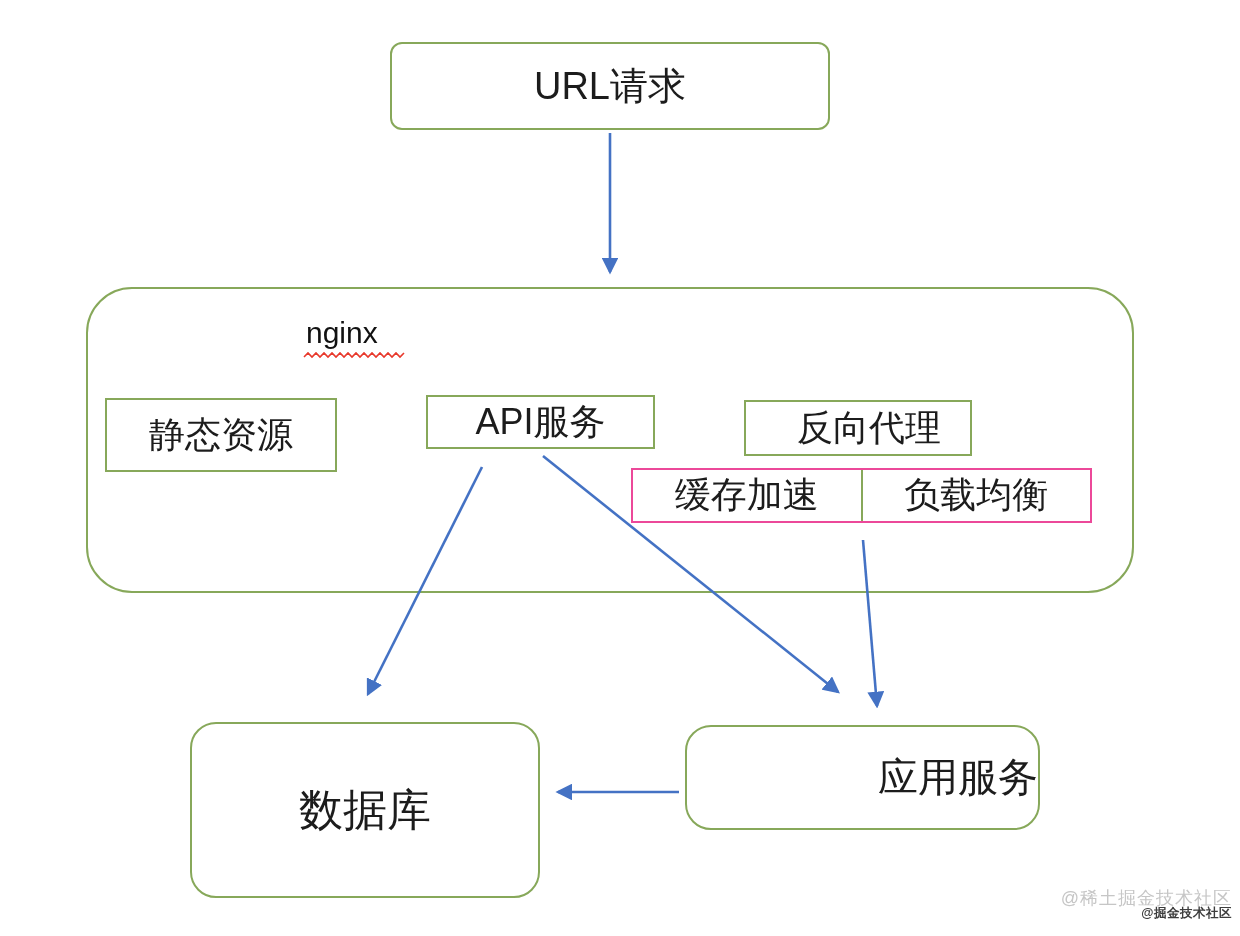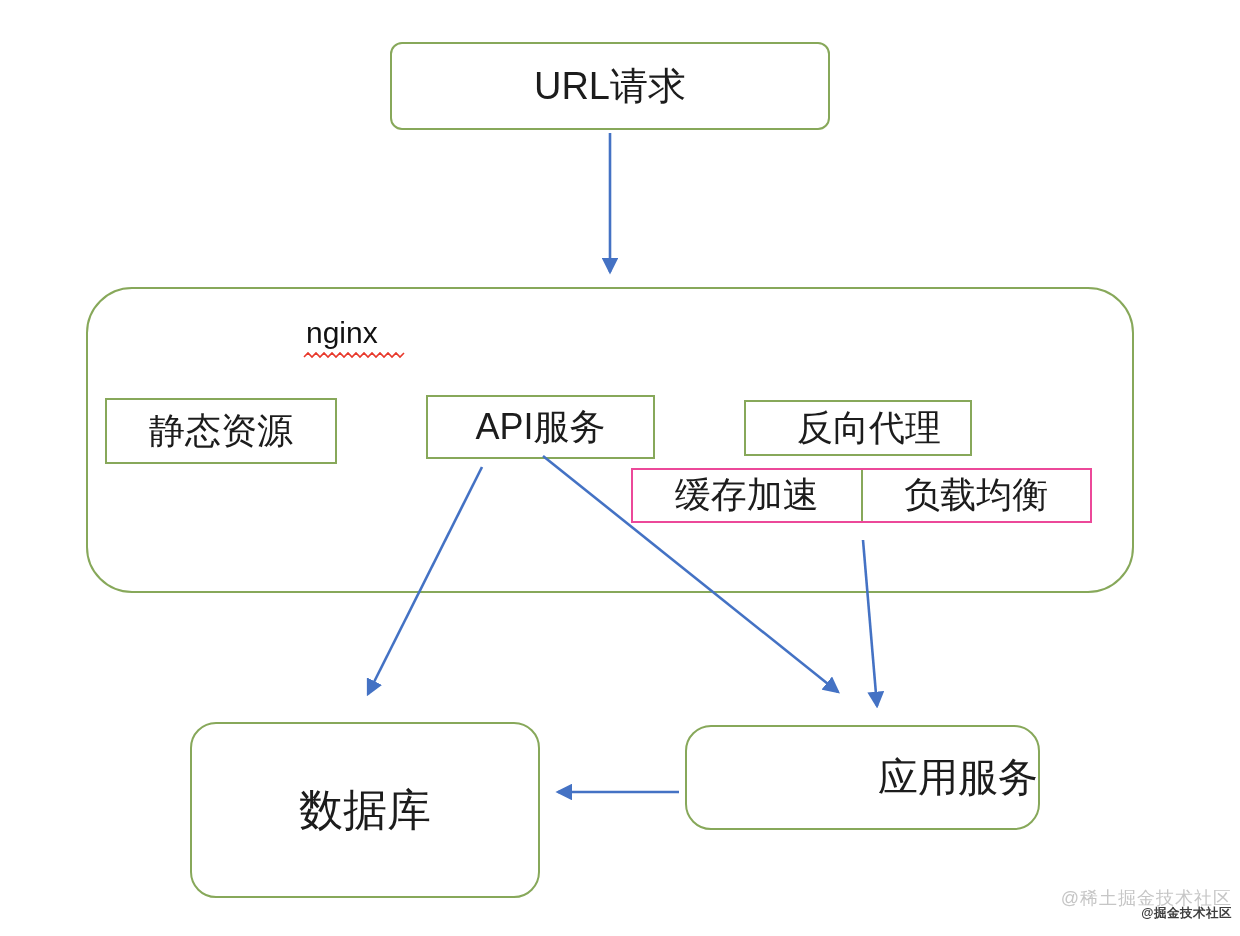--- a/index.html
+++ b/index.html
@@ -34,22 +34,22 @@
   }
   #nginx-label {
     position: absolute;
     left: 306px; top: 314px;
     font-size: 30px;
     line-height: 38px;
     color: #111111;
   }
   #nginx-squiggle { position: absolute; left: 303px; top: 351px; }
 
-  #static-box    { left: 105px; top: 398px; width: 232px; height: 66px; font-size: 36px; }
-  #api-box       { left: 426px; top: 395px; width: 229px; height: 64px; font-size: 36px; }
+  #static-box    { left: 105px; top: 398px; width: 232px; height: 74px; font-size: 36px; }
+  #api-box       { left: 426px; top: 395px; width: 229px; height: 54px; font-size: 36px; }
   #proxy-box     { left: 744px; top: 400px; width: 228px; height: 56px; font-size: 36px; padding-left: 22px; }
 
   #cache-load-box {
     position: absolute;
     left: 631px; top: 468px; width: 461px; height: 55px;
     border: 2px solid #ec4899; box-sizing: border-box;
     display: flex; background: #ffffff;
   }
   .cell {
     flex: 1;

